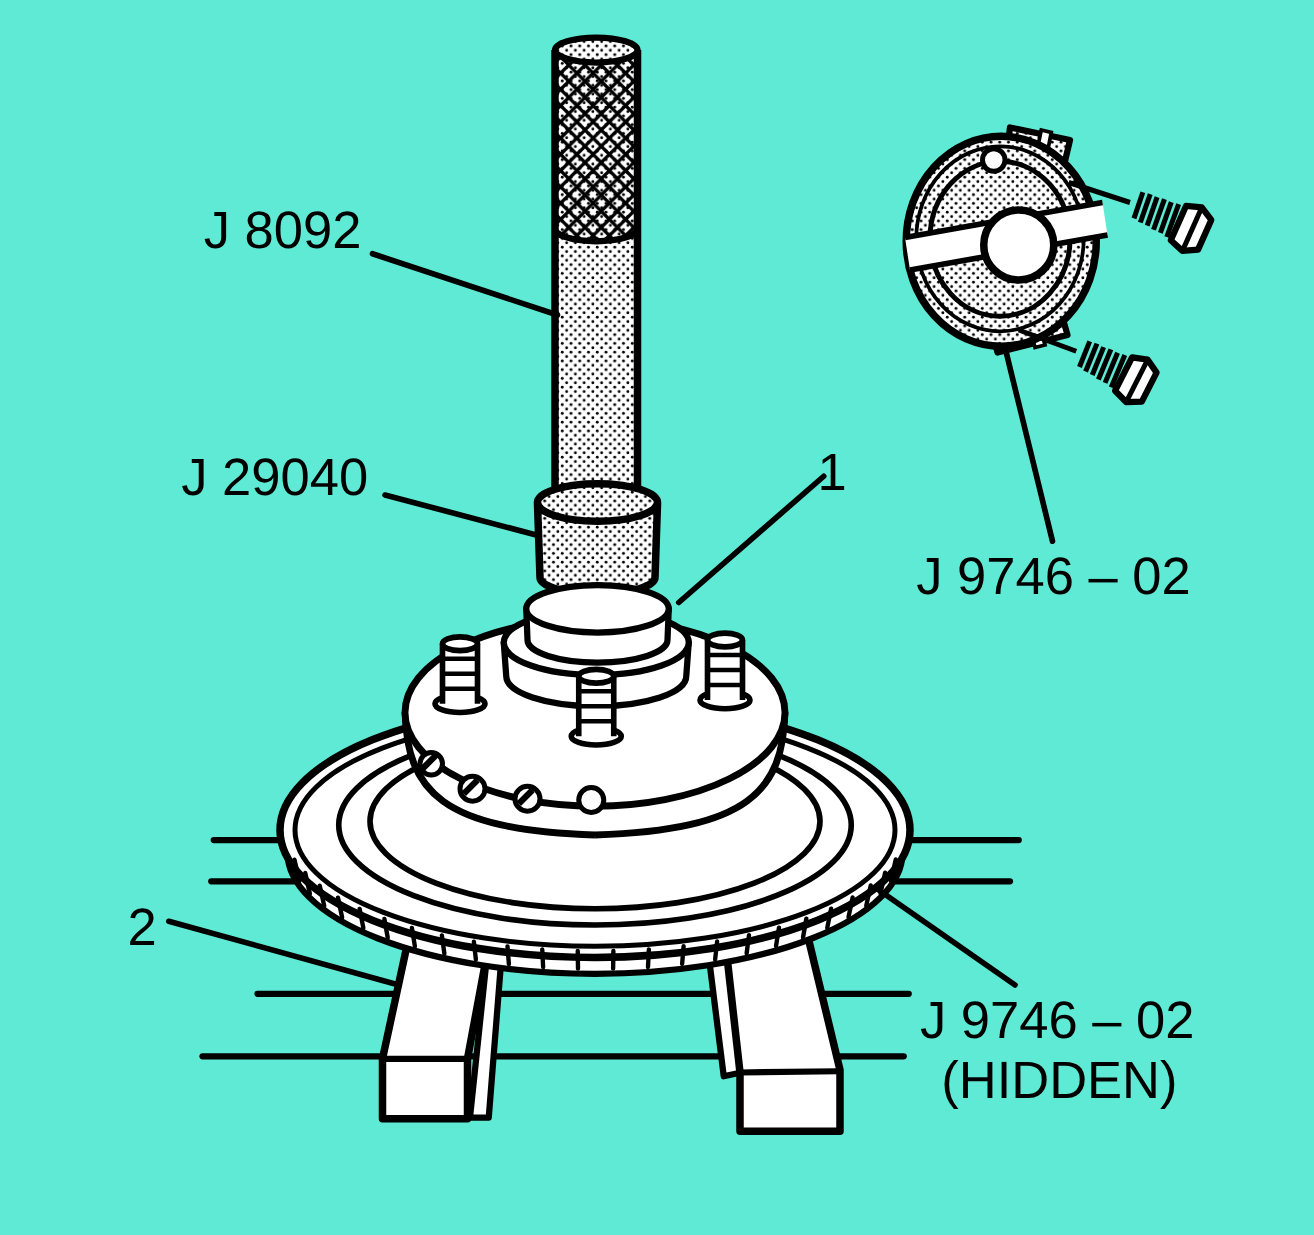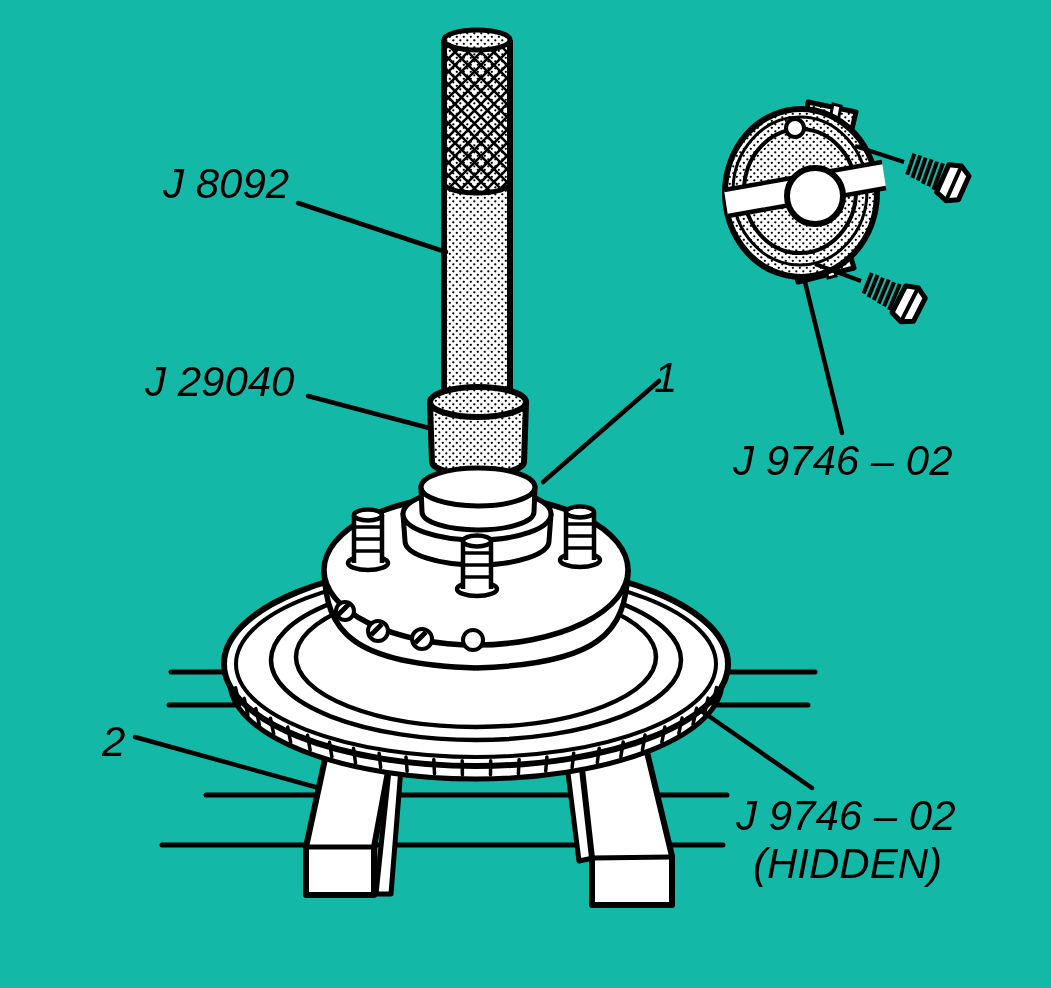--- a/index.html
+++ b/index.html
@@ -1,17 +1,17 @@
 <!DOCTYPE html>
 <html><head>
 <meta charset="utf-8">
 <style>
   html,body{margin:0;padding:0;background:#fff;}
-  .stage{position:relative;width:1051px;height:988px;background:#14b8a6;overflow:hidden;
-         font-family:"Liberation Sans", sans-serif;font-style:italic;}
+  .stage{position:relative;width:1051px;height:988px;background:#5eead4;overflow:hidden;
+         font-family:"Liberation Sans", sans-serif;}
   svg{display:block}
   text{font-family:"Liberation Sans", sans-serif;fill:#000;}
   .lbl{font-size:42px;letter-spacing:0px;}
 </style>
 </head>
 <body>
 
 <div class="stage">
 <svg width="1051" height="988" viewBox="0 0 1051 988">
   <defs>

